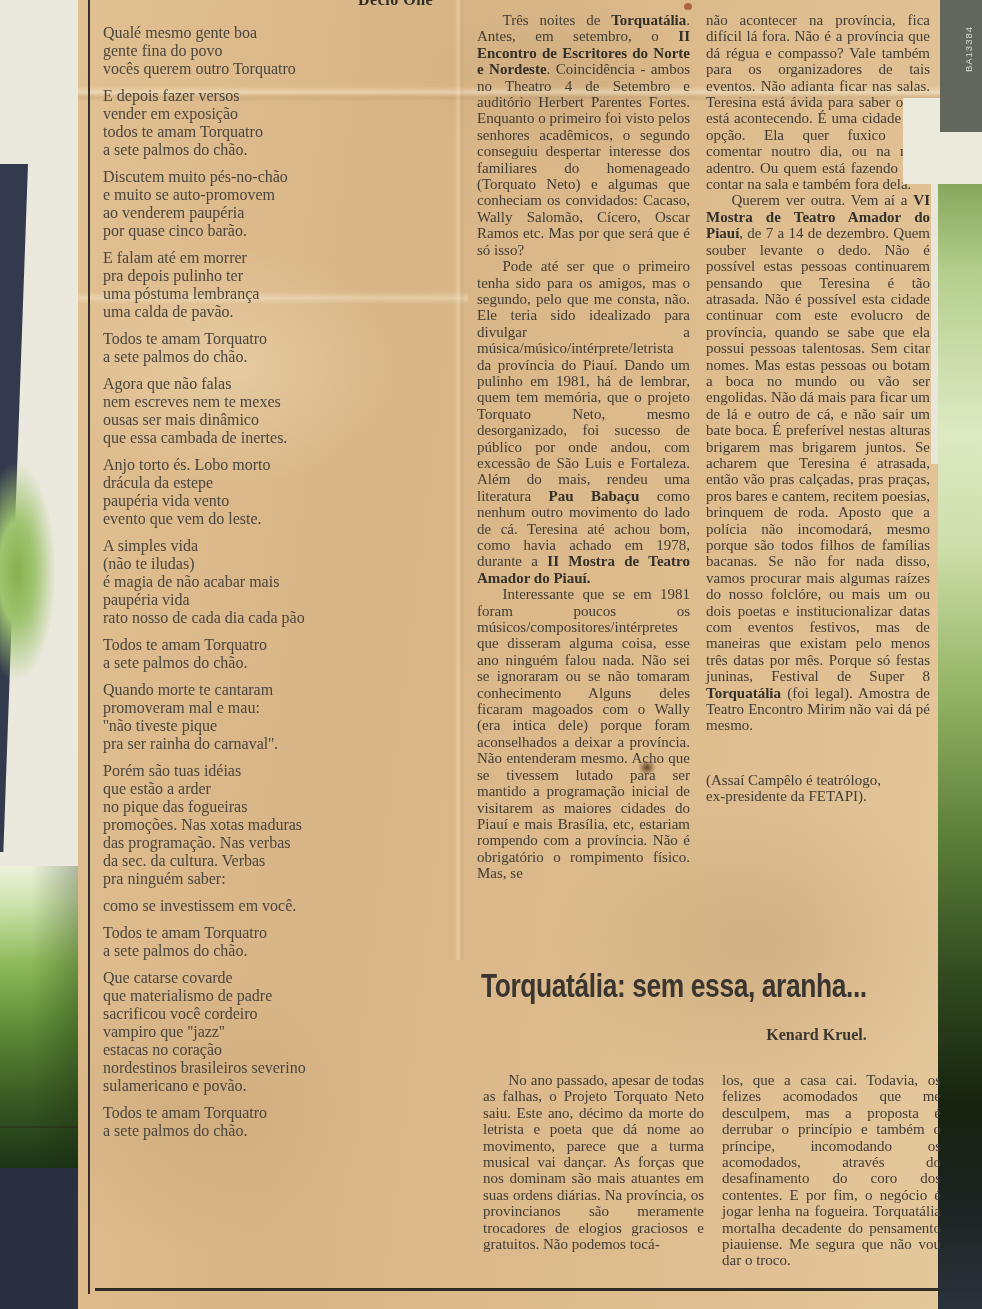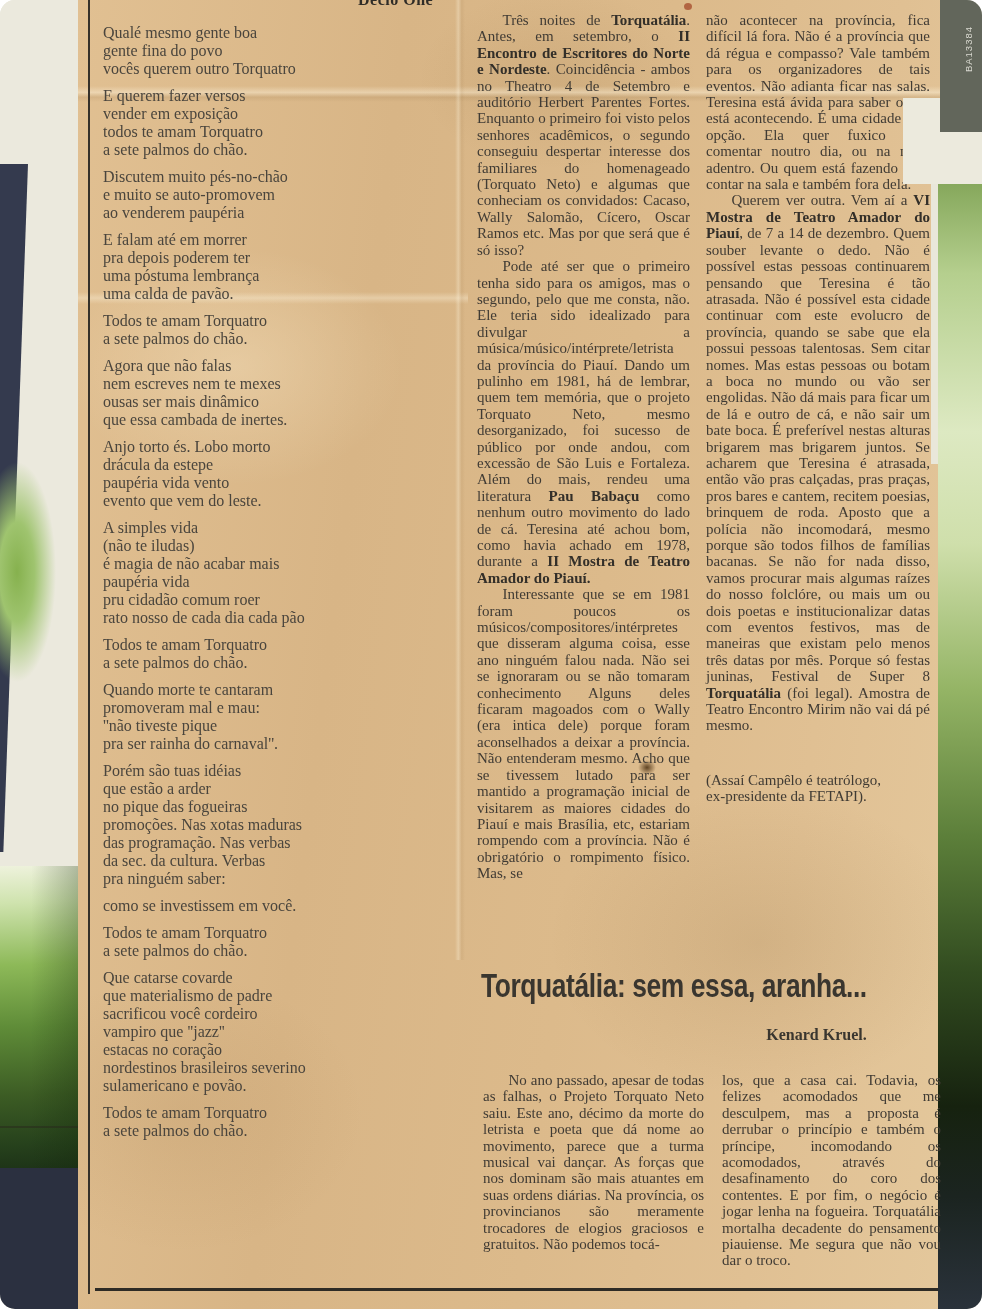--- a/index.html
+++ b/index.html
@@ -1,19 +1,19 @@
 <!DOCTYPE html>
 <html lang="pt"><head>
 <meta charset="utf-8">
 <title>Recorte de jornal</title>
 <style>
   html,body{margin:0;padding:0;}
   .canvas{
     position:relative; width:982px; height:1309px; overflow:hidden;
-    background:#e9e6d9; font-family:"Liberation Serif", serif;border-radius:15px;
+    background:#e9e6d9; font-family:"Liberation Serif", serif;
   }
   
   .left-strip{position:absolute;left:0;top:0;width:78px;height:1309px;background:#ebe9dd;}
   .navy-wedge{position:absolute;left:0;top:164px;width:28px;height:688px;background:#343a4e;
     clip-path:polygon(0 0,100% 0,12% 100%,0 100%);}
   .green-blob{position:absolute;left:-22px;top:462px;width:78px;height:220px;
     background:radial-gradient(closest-side,#86b14e 0%,#9fc46f 45%,rgba(190,214,150,0) 100%);}
   .green-band{position:absolute;left:0;top:866px;width:78px;height:308px;
     background:
       linear-gradient(90deg,rgba(20,40,10,0) 40%,rgba(20,40,10,.28) 100%),
@@ -101,33 +101,34 @@
     <div>Decio One</div>
   </div>
 
   <div class="poem" lang="pt">
       <div class="stanza">
         <div>Qualé mesmo gente boa</div>
         <div>gente fina do povo</div>
         <div>vocês querem outro Torquatro</div>
       </div>
       <div class="stanza">
-        <div>E querem fazer versos</div>
+        <div>E depois fazer versos</div>
         <div>vender em exposição</div>
         <div>todos te amam Torquatro</div>
         <div>a sete palmos do chão.</div>
       </div>
       <div class="stanza big">
         <div>Discutem muito pés-no-chão</div>
         <div>e muito se auto-promovem</div>
         <div>ao venderem paupéria</div>
+        <div>por quase cinco barão.</div>
       </div>
       <div class="stanza">
         <div>E falam até em morrer</div>
-        <div>pra depois poderem ter</div>
+        <div>pra depois pulinho ter</div>
         <div>uma póstuma lembrança</div>
         <div>uma calda de pavão.</div>
       </div>
       <div class="stanza">
         <div>Todos te amam Torquatro</div>
         <div>a sete palmos do chão.</div>
       </div>
       <div class="stanza big">
         <div>Agora que não falas</div>
         <div>nem escreves nem te mexes</div>
@@ -138,21 +139,20 @@
         <div>Anjo torto és. Lobo morto</div>
         <div>drácula da estepe</div>
         <div>paupéria vida vento</div>
         <div>evento que vem do leste.</div>
       </div>
       <div class="stanza">
         <div>A simples vida</div>
         <div>(não te iludas)</div>
         <div>é magia de não acabar mais</div>
         <div>paupéria vida</div>
-        <div>pru cidadão comum roer</div>
         <div>rato nosso de cada dia cada pão</div>
       </div>
       <div class="stanza">
         <div>Todos te  amam Torquatro</div>
         <div>a sete palmos do chão.</div>
       </div>
       <div class="stanza big">
         <div>Quando morte te cantaram</div>
         <div>promoveram mal e mau:</div>
         <div>''não tiveste pique</div>

